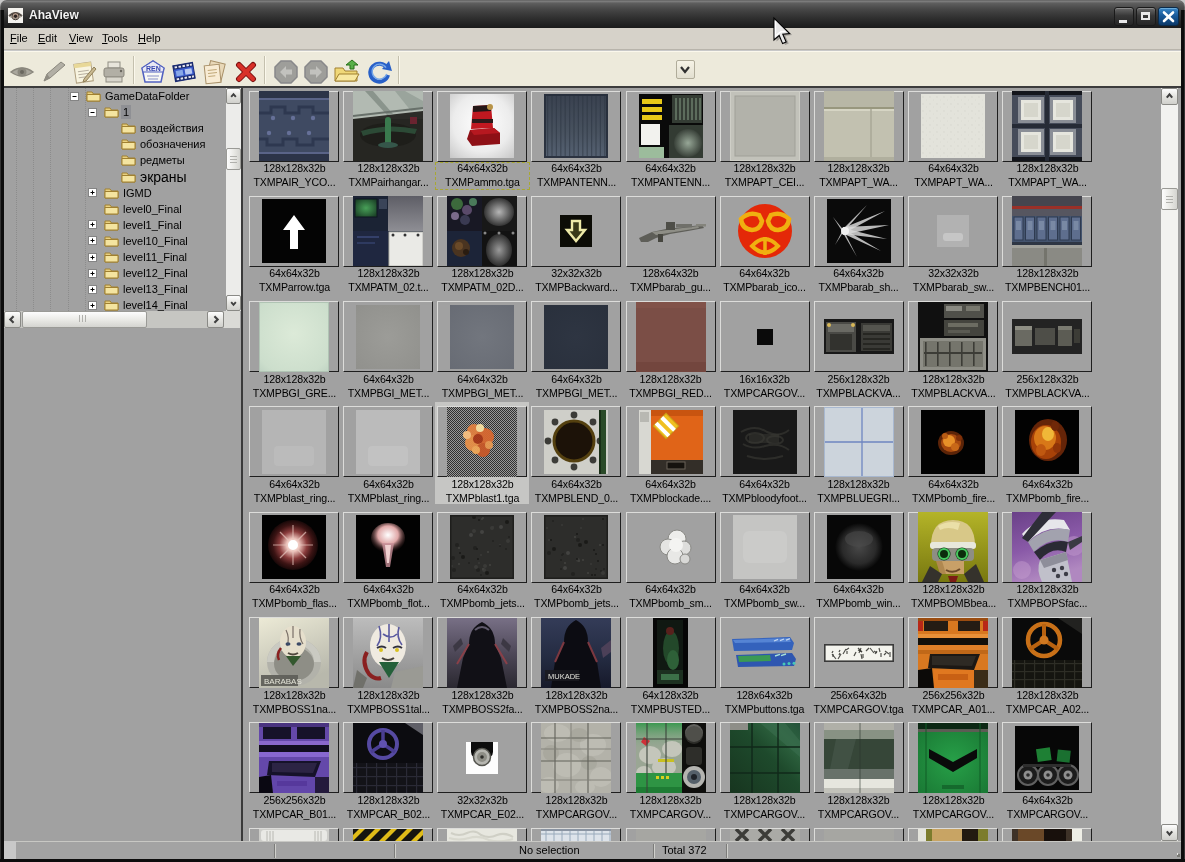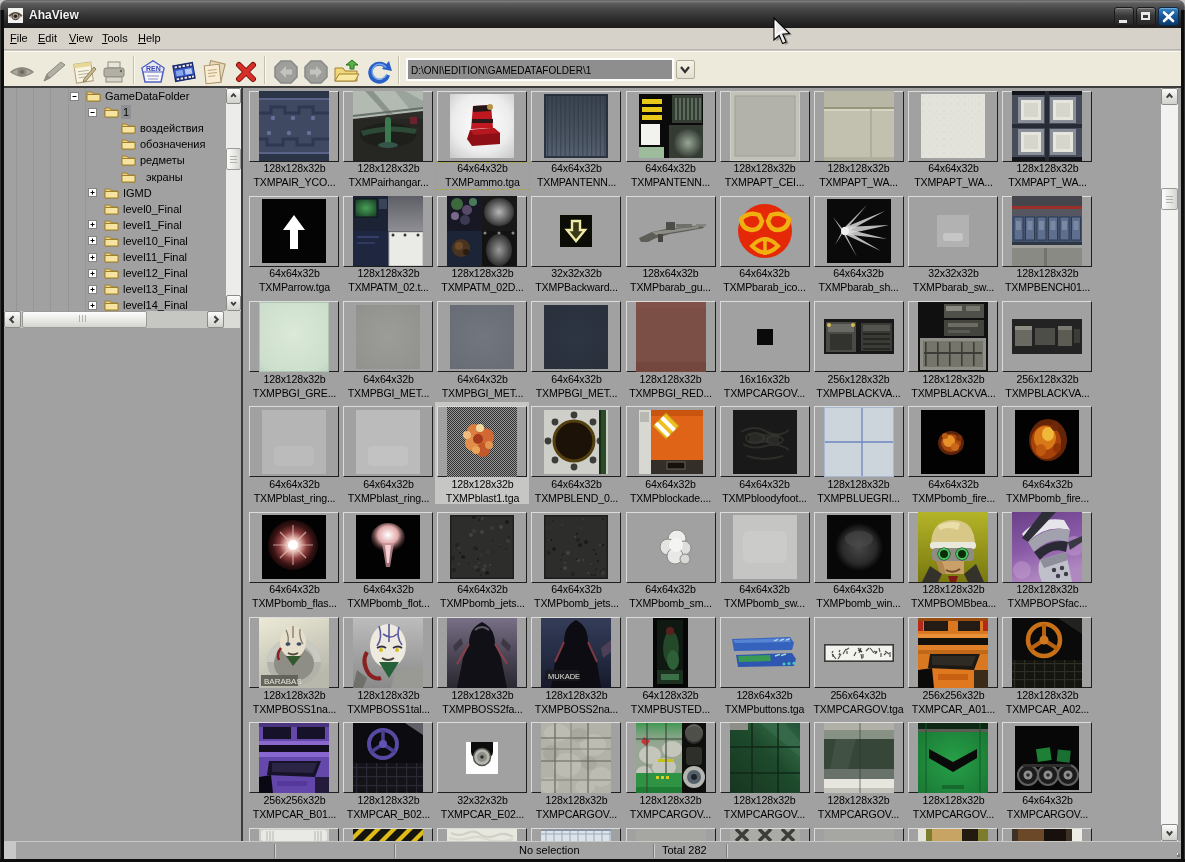--- a/index.html
+++ b/index.html
@@ -135,23 +135,20 @@
           <path d="M2,9 h8 l2,3 h12 v10 h-22 Z" fill="#f0d878" stroke="#a08030"></path>
           <path d="M2,22 l4,-7 h20 l-4,7 Z" fill="#f8e8a0" stroke="#a08030"></path>
           <path d="M17,10 v-4 h-4 l6,-5 6,5 h-4 v4 Z" fill="#58b048" stroke="#287018"></path>
         </svg></div>
       <div style="position:absolute;left:361px;top:7px;width:28px;height:26px;line-height:0"><svg width="28" height="26">
           <path d="M22,9 A9,9 0 1 0 23,16" fill="none" stroke="#2860c8" stroke-width="4"></path>
           <polygon points="24,2 27,12 17,10" fill="#2860c8"></polygon>
           <path d="M21,8.6 A7.5,7.5 0 1 0 21.8,15" fill="none" stroke="#78a8e8" stroke-width="1.4"></path>
         </svg></div>
       <div class="tsep" style="left:394px"></div>
-    <div style="position:absolute;left:402px;top:6px;width:268px;height:23px;background:#8e8e8e;border:2px solid #fdfdfd">
-      <div style="position:absolute;left:3px;top:3.5px;font-size:11.5px;color:#000;transform:scaleX(0.87);transform-origin:0 0;white-space:nowrap">D:\ONI\EDITION\GAMEDATAFOLDER\1</div>
-    </div>
     <div style="position:absolute;left:672px;top:8px;width:19px;height:19px;background:linear-gradient(180deg,#f6f3e6,#e2dfd0);border:1px solid #b0ac9a;border-radius:2px">
       <svg width="16" height="17">
           <polyline points="4,6 8,11 12,6" fill="none" stroke="#303030" stroke-width="2.2"></polyline>
         </svg>
     </div>
   </div>
   <div id="content"></div>
   <div style="position:absolute;left:16px;top:88px;width:1px;height:223px;background:repeating-linear-gradient(180deg,#8c8c8c 0 1px,transparent 1px 2px)"></div>
     <div style="position:absolute;left:33px;top:88px;width:1px;height:223px;background:repeating-linear-gradient(180deg,#8c8c8c 0 1px,transparent 1px 2px)"></div>
     <div style="position:absolute;left:50px;top:88px;width:1px;height:223px;background:repeating-linear-gradient(180deg,#8c8c8c 0 1px,transparent 1px 2px)"></div>
@@ -187,21 +184,21 @@
     <div style="position:absolute;left:138.0px;top:137.3px;height:14px;line-height:14px;font-size:11px;color:#000;padding:0 2px;white-space:nowrap;transform:rotate(0.02deg)">обозначения</div>
     <svg style="position:absolute;left:121.0px;top:153.4px" width="15" height="13">
       <path d="M1,3 h5 l1.5,2 h6.5 v7 h-13 Z" fill="#e8d080" stroke="#a08030" stroke-width="1"></path>
       <path d="M1,5.5 h13 v6.5 h-13 Z" fill="#f4e4a0" stroke="#a08030" stroke-width="1"></path>
     </svg>
     <div style="position:absolute;left:138.0px;top:153.4px;height:14px;line-height:14px;font-size:11px;color:#000;padding:0 2px;white-space:nowrap;transform:rotate(0.02deg)">редметы</div>
     <svg style="position:absolute;left:121.0px;top:169.5px" width="15" height="13">
       <path d="M1,3 h5 l1.5,2 h6.5 v7 h-13 Z" fill="#e8d080" stroke="#a08030" stroke-width="1"></path>
       <path d="M1,5.5 h13 v6.5 h-13 Z" fill="#f4e4a0" stroke="#a08030" stroke-width="1"></path>
     </svg>
-    <div style="position:absolute;left:144px;top:169.5px;height:14px;line-height:14px;font-size:11px;color:#000;padding:0 2px;white-space:nowrap;transform:rotate(0.02deg)">экраны</div>
+    <div style="position:absolute;left:138.0px;top:169.5px;height:14px;line-height:14px;font-size:14px;color:#000;padding:0 2px;white-space:nowrap;transform:rotate(0.02deg)">экраны</div>
     <svg style="position:absolute;left:87.5px;top:188.10000000000002px" width="9" height="9">
       <rect x="0.5" y="0.5" width="8" height="8" fill="#fff" stroke="#848484"></rect>
       <line x1="2.5" y1="4.5" x2="6.5" y2="4.5" stroke="#000"></line>
       <line x1="4.5" y1="2.5" x2="4.5" y2="6.5" stroke="#000"></line>
     </svg>
     <svg style="position:absolute;left:103.5px;top:185.60000000000002px" width="15" height="13">
       <path d="M1,3 h5 l1.5,2 h6.5 v7 h-13 Z" fill="#e8d080" stroke="#a08030" stroke-width="1"></path>
       <path d="M1,5.5 h13 v6.5 h-13 Z" fill="#f4e4a0" stroke="#a08030" stroke-width="1"></path>
     </svg>
     <div style="position:absolute;left:120.5px;top:185.60000000000002px;height:14px;line-height:14px;font-size:11px;color:#000;padding:0 2px;white-space:nowrap;transform:rotate(0.02deg)">IGMD</div>
@@ -1643,21 +1640,21 @@
     <div style="position:absolute;left:1161px;top:188px;width:17px;height:22px;background:linear-gradient(90deg,#fdfdfd,#e8e8e4 55%,#d4d4d0);border:1px solid #9a9a96;border-radius:2px;box-sizing:border-box">
       <div style="margin:7px auto 0;width:7px;height:7px;background:repeating-linear-gradient(180deg,#b0b0ac 0 1px,transparent 1px 3px)"></div>
     </div>
   <div id="status">
     <div class="ssep" style="left:258px"></div>
     <div class="ssep" style="left:378px"></div>
     <div class="ssep" style="left:637px"></div>
     <div class="ssep" style="left:710px"></div>
     <div style="position:absolute;left:264px;top:2px">&nbsp;</div>
     <div style="position:absolute;left:503px;top:2px;transform:rotate(0.02deg)">No selection</div>
-    <div style="position:absolute;left:646px;top:2px;transform:rotate(0.02deg)">Total 282</div>
+    <div style="position:absolute;left:646px;top:2px;transform:rotate(0.02deg)">Total 372</div>
     <svg style="position:absolute;right:2px;bottom:1px" width="14" height="14">
         <g fill="#787874">
           <rect x="10" y="10" width="3" height="3"></rect>
           <rect x="5" y="10" width="3" height="3"></rect>
           <rect x="0" y="10" width="3" height="3"></rect>
           <rect x="10" y="5" width="3" height="3"></rect>
           <rect x="5" y="5" width="3" height="3"></rect>
           <rect x="10" y="0" width="3" height="3"></rect>
         </g>
         <g fill="#e8e8e4">

